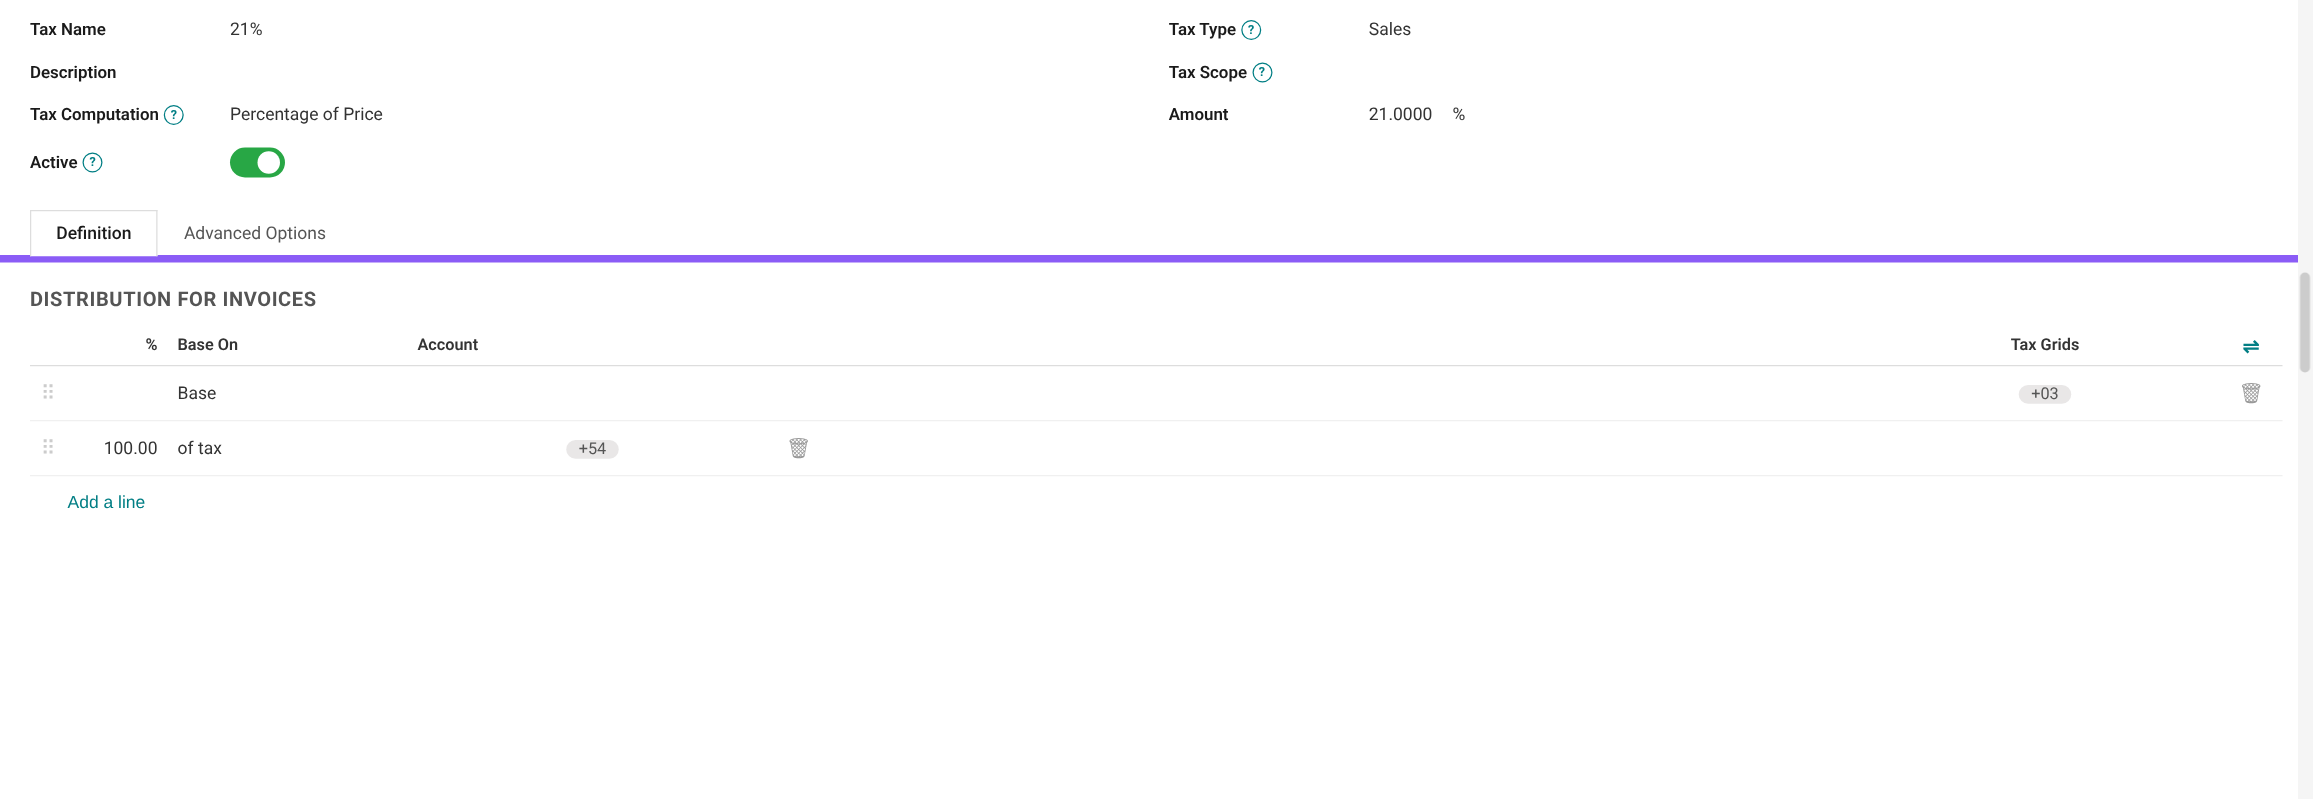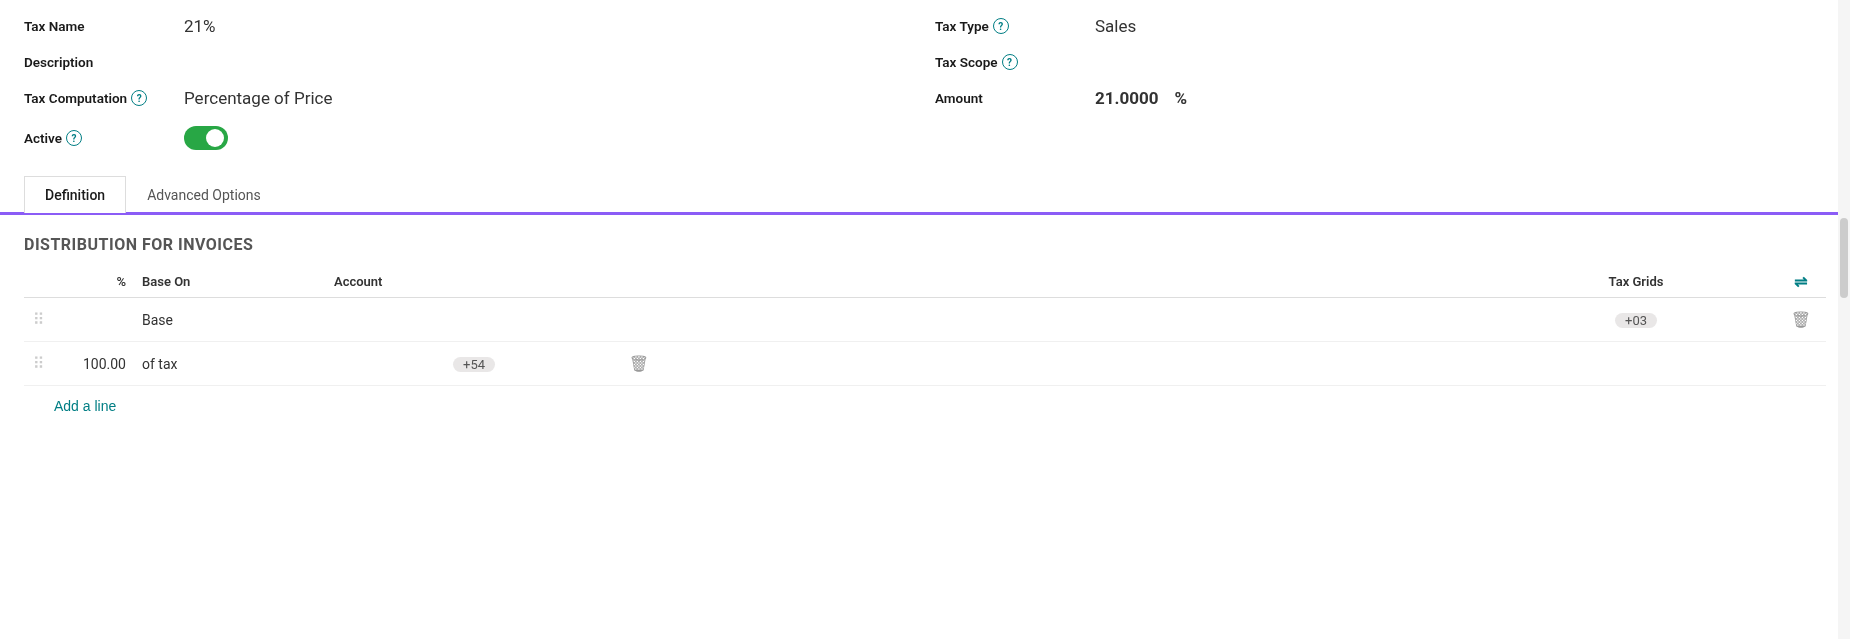--- a/index.html
+++ b/index.html
@@ -38,21 +38,21 @@
       font-size: 13.5px;
       color: #1a1a1a;
       min-width: 160px;
       display: flex;
       align-items: center;
       gap: 4px;
     }
 
     .field-value {
       color: #333;
-      font-size: 17px;
+      font-size: 14px;
     }
 
     .help-icon {
       display: inline-flex;
       align-items: center;
       justify-content: center;
       width: 16px;
       height: 16px;
       border-radius: 50%;
       border: 1.5px solid #017e84;
@@ -93,21 +93,21 @@
       left: 22px;
       bottom: 3px;
       background-color: white;
       border-radius: 50%;
       transition: 0.2s;
     }
 
     
     .tabs-container {
       margin: 8px 0 0 0;
-      border-bottom: 3px solid #8b5cf6;
+      border-bottom: 6px solid #8b5cf6;
       padding: 0 24px;
       display: flex;
     }
 
     .tab {
       padding: 10px 20px;
       cursor: pointer;
       font-size: 14px;
       color: #555;
       border: 1px solid transparent;
@@ -243,21 +243,20 @@
       background: #ccc;
       border-radius: 4px;
       margin: 2px auto;
       margin-top: 218px;
     }
 
     .amount-row {
       display: flex;
       align-items: center;
       gap: 16px;
-      font-weight: bold;
     }
   </style>
 </head>
 <body>
 
 <div class="form-section">
 
   <div class="form-left">
     <div class="field-row">
       <span class="field-label">Tax Name</span>

